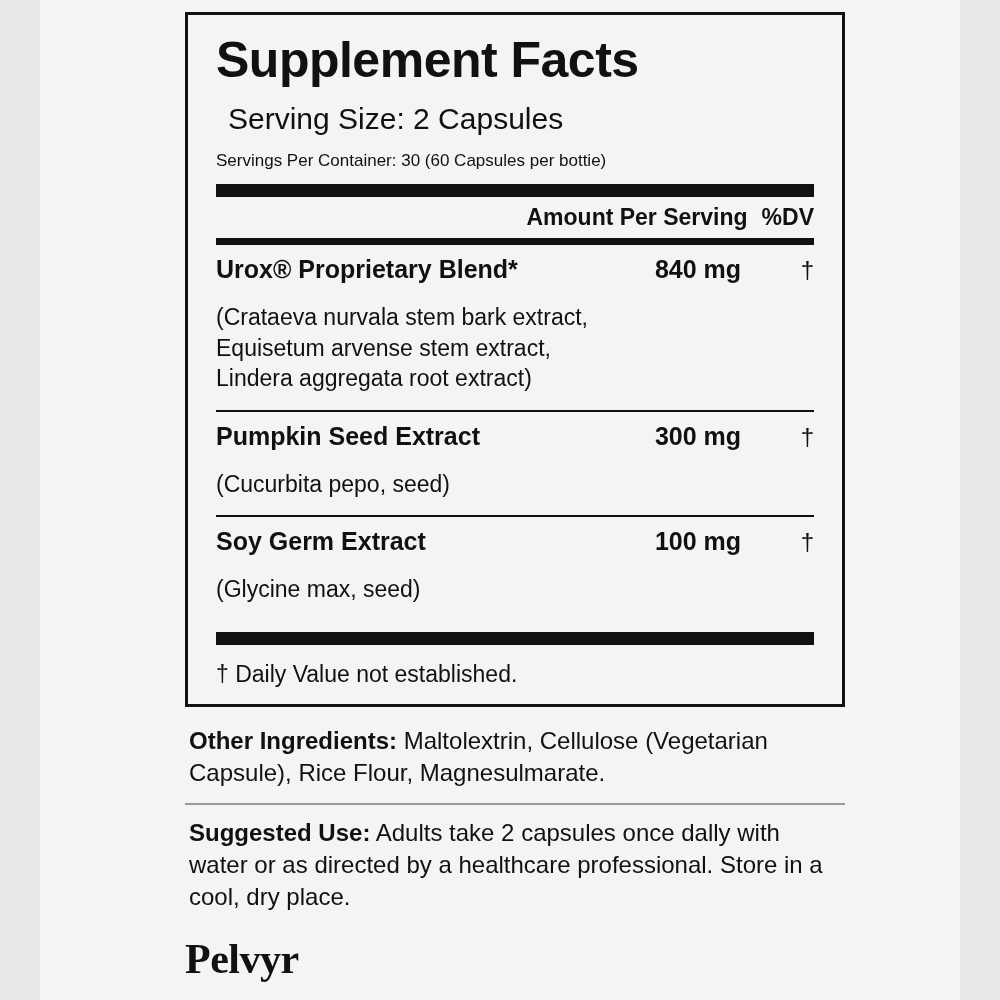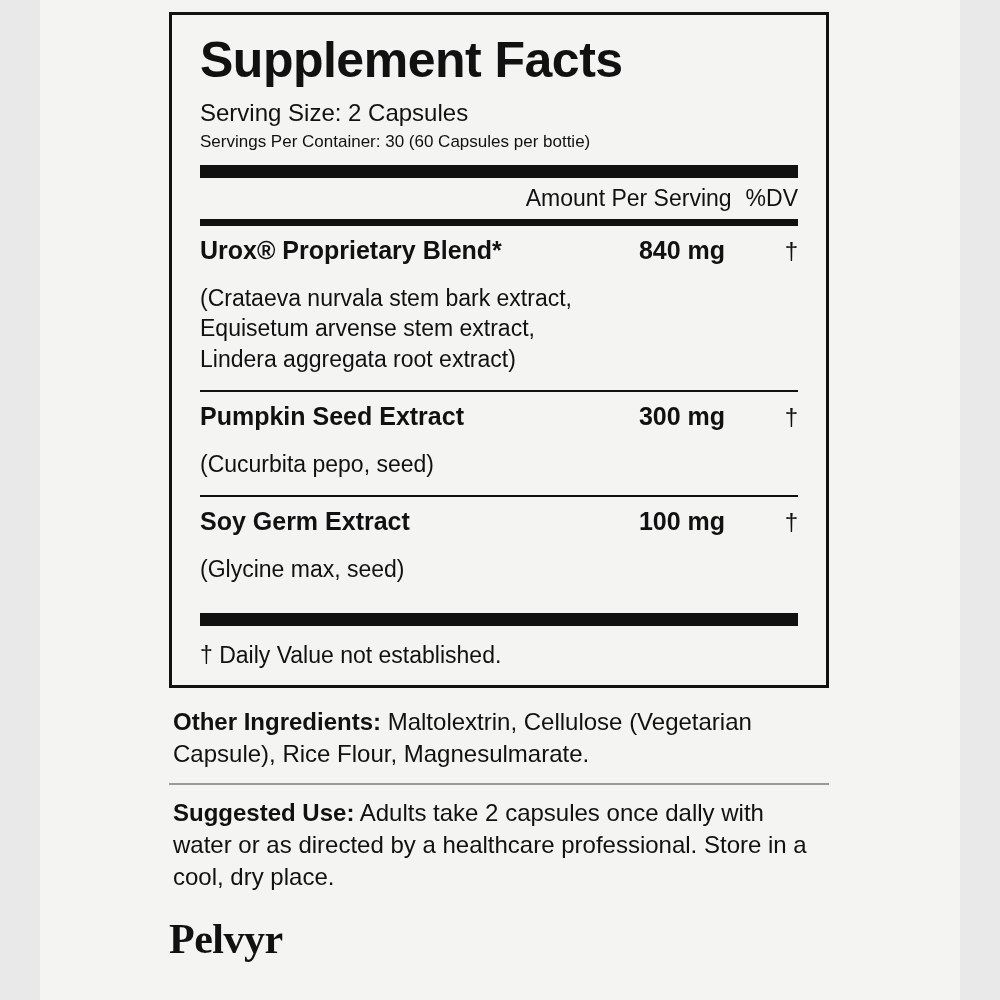--- a/index.html
+++ b/index.html
@@ -19,21 +19,21 @@
     position: absolute;
     left: 40px;
     top: 0;
     width: 920px;
     height: 1000px;
     background: #f4f4f2;
   }
 
   .content {
     position: absolute;
-    left: 129px;
+    left: 145px;
     top: 12px;
     width: 556px;
   }
 
   
   .sf-box {
     border: 3px solid #111111;
     background: #f4f4f2;
     padding: 10px 28px 16px 28px;
     box-sizing: border-box;
@@ -42,23 +42,23 @@
 
   .sf-title {
     font-size: 50px;
     font-weight: bold;
     letter-spacing: -0.5px;
     line-height: 1.1;
     margin: 8px 0 10px 0;
   }
 
   .sf-serving {
-    font-size: 24px;
+    font-size: 30px;
     line-height: 1.28;
-    margin: 0;
+    margin: 12px;
   }
   .sf-serving-per {
     font-size: 17px;
     line-height: 1.3;
     margin: 2px 0 0 0;
   }
 
   .rule-thick {
     height: 13px;
     background: #111111;
@@ -73,21 +73,21 @@
     height: 2px;
     background: #111111;
     margin: 0;
   }
 
   .amount-row {
     display: flex;
     justify-content: flex-end;
     align-items: baseline;
     font-size: 23px;
-    font-weight: normal;
+    font-weight: bold;
     padding: 7px 0 7px 0;
   }
   .amount-row .amt-label {
     margin-right: 14px;
   }
 
   .nutrient {
     padding: 10px 0 16px 0;
   }
   .nutrient-main {

